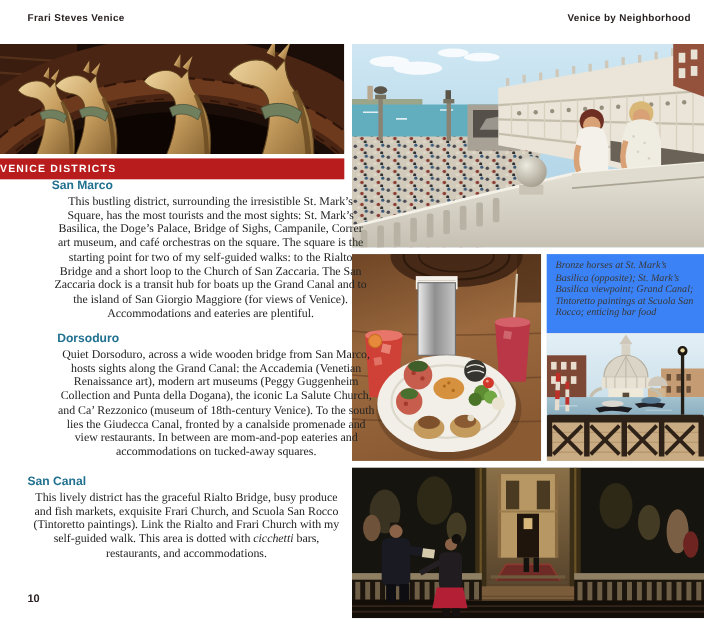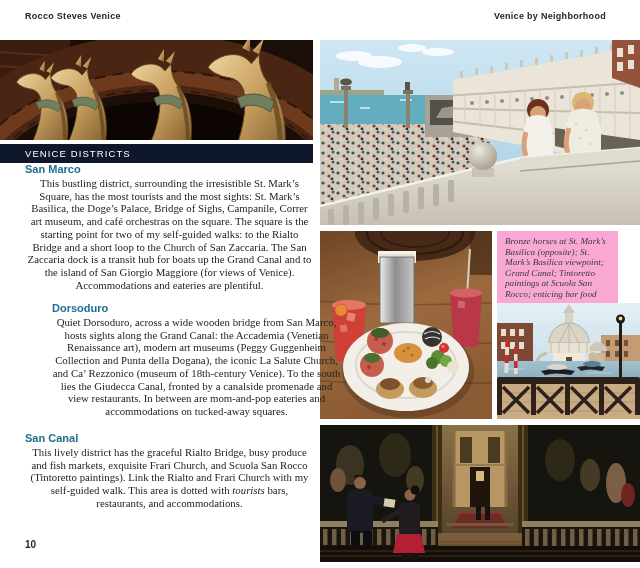--- a/index.html
+++ b/index.html
@@ -1,49 +1,49 @@
 <!DOCTYPE html>
 <html><head>
 <meta charset="utf-8">
 <style>
   html,body{margin:0;padding:0;background:#ffffff;}
   .page{position:relative;width:640px;height:568px;background:#ffffff;overflow:hidden;
         font-family:"Liberation Sans",sans-serif;}
   .hdr{position:absolute;top:11px;font-size:9px;font-weight:bold;letter-spacing:.3px;color:#2b2222;}
   .hdr-left{left:25px;}
-  .hdr-right{right:34px;text-align:right;}
+  .hdr-right{right:12px;text-align:right;}
   .photo{position:absolute;overflow:hidden;background:#ddd;}
   .photo svg{display:block;}
   #ph-horses{left:0;top:40px;width:313px;height:100px;}
   #ph-viewpoint{left:320px;top:40px;width:320px;height:185px;}
   #ph-barfood{left:320px;top:231px;width:172px;height:188px;}
   #ph-canal{left:497px;top:303px;width:143px;height:116px;}
   #ph-sanrocco{left:320px;top:425px;width:320px;height:137px;}
-  .district-bar{position:absolute;left:0;top:144px;width:313px;height:19px;background:#0f172a;
-        color:#ffffff;font-size:9.5px;font-weight:normal;letter-spacing:1.1px;line-height:19px;
-        padding-left:25px;box-sizing:border-box;}
+  .district-bar{position:absolute;left:0;top:144px;width:313px;height:19px;background:#b91c1c;
+        color:#ffffff;font-size:9.5px;font-weight:bold;letter-spacing:1.1px;line-height:19px;
+        box-sizing:border-box;}
   .district-block{position:absolute;left:25px;width:289px;}
-  #blk-sanmarco{top:163px;}
+  #blk-sanmarco{top:163px;margin-left:22px;}
   #blk-dorsoduro{top:302px;margin-left:27px;}
   #blk-sanpolo{top:432px;}
   .district-name{margin:0 0 2px 0;font-size:11px;font-weight:bold;color:#20708F;}
   .district-body{margin:0;font-family:"Liberation Serif",serif;font-size:10.8px;line-height:12.7px;
         color:#232323;text-align:center;}
   .district-body .it{font-style:italic;}
-  .caption-box{position:absolute;left:497px;top:231px;width:121px;height:72px;background:#f9a8d4;
+  .caption-box{position:absolute;left:497px;top:231px;width:143px;height:72px;background:#3b82f6;
         box-sizing:border-box;padding:5px 8px;font-family:"Liberation Serif",serif;font-style:italic;
         font-size:9.2px;line-height:10.5px;color:#3a3a3a;}
   .page-num{position:absolute;left:25px;top:539px;font-size:10px;font-weight:bold;color:#2b2222;}
 </style>
 </head>
 <body>
 
 <div class="page">
 
-  <span class="hdr hdr-left">Rocco Steves Venice</span>
+  <span class="hdr hdr-left">Frari Steves Venice</span>
   <span class="hdr hdr-right">Venice by Neighborhood</span>
 
   <div class="photo" id="ph-horses">
     <svg width="313" height="100" viewBox="0 0 313 100">
       <defs>
         <linearGradient id="gold" x1="0" y1="0" x2="1" y2="1">
           <stop offset="0" stop-color="#ecd49e"></stop>
             <stop offset="0.5" stop-color="#c79e5f"></stop>
             <stop offset="1" stop-color="#7f5c2c"></stop>
         </linearGradient>
@@ -468,18 +468,18 @@
   <div class="district-block" id="blk-sanmarco">
     <h3 class="district-name">San Marco</h3>
     <p class="district-body">This bustling district, surrounding the irresistible St. Mark’s Square, has the most tourists and the most sights: St. Mark’s Basilica, the Doge’s Palace, Bridge of Sighs, Campanile, Correr art museum, and café orchestras on the square. The square is the starting point for two of my self-guided walks: to the Rialto Bridge and a short loop to the Church of San Zaccaria. The San Zaccaria dock is a transit hub for boats up the Grand Canal and to the island of San Giorgio Maggiore (for views of Venice). Accommodations and eateries are plentiful.</p>
   </div>
   <div class="district-block" id="blk-dorsoduro">
     <h3 class="district-name">Dorsoduro</h3>
     <p class="district-body">Quiet Dorsoduro, across a wide wooden bridge from San Marco, hosts sights along the Grand Canal: the Accademia (Venetian Renaissance art), modern art museums (Peggy Guggenheim Collection and Punta della Dogana), the iconic La Salute Church, and Ca’ Rezzonico (museum of 18th-century Venice). To the south lies the Giudecca Canal, fronted by a canalside promenade and view restaurants. In between are mom-and-pop eateries and accommodations on tucked-away squares.</p>
   </div>
   <div class="district-block" id="blk-sanpolo">
     <h3 class="district-name">San Canal</h3>
-    <p class="district-body"><span>This lively district has the graceful Rialto Bridge, busy produce and fish markets, exquisite Frari Church, and Scuola San Rocco (Tintoretto paintings). Link the Rialto and Frari Church with my self-guided walk. This area is dotted with </span><span class="it">tourists</span><span> bars, restaurants, and accommodations.</span></p>
+    <p class="district-body"><span>This lively district has the graceful Rialto Bridge, busy produce and fish markets, exquisite Frari Church, and Scuola San Rocco (Tintoretto paintings). Link the Rialto and Frari Church with my self-guided walk. This area is dotted with </span><span class="it">cicchetti</span><span> bars, restaurants, and accommodations.</span></p>
   </div>
 
   <span class="page-num">10</span>
 
 </div>
 
 </body></html>

